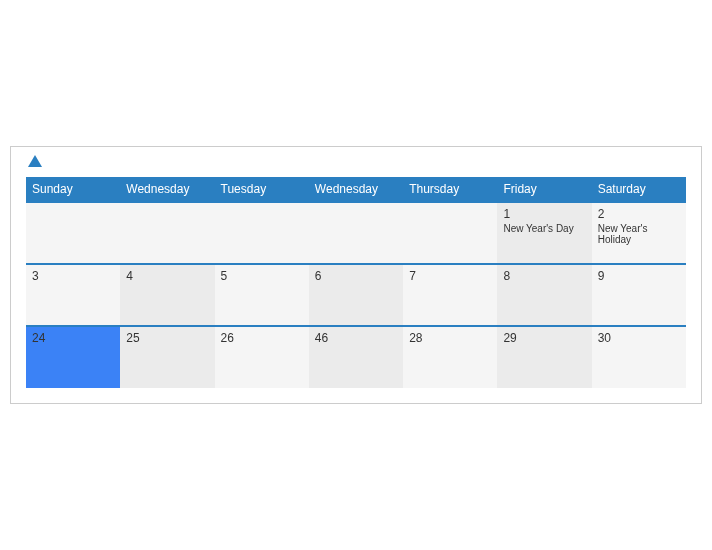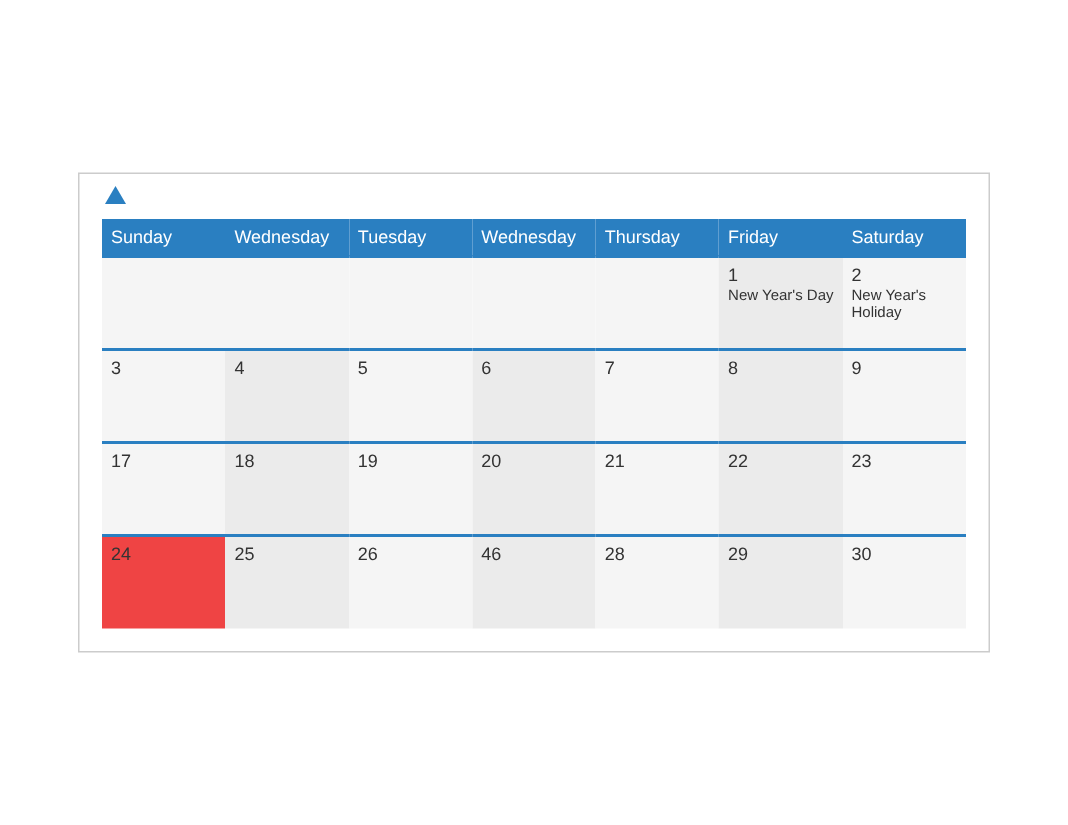--- a/index.html
+++ b/index.html
@@ -6,21 +6,21 @@
     body {
       font-family: Arial, sans-serif;
       background: #fff;
       width: 712px;
       height: 550px;
       display: flex;
       align-items: center;
       justify-content: center;
     }
     .calendar-container {
-      width: 608px;
+      width: 692px;
       background: #fff;
       border: 1px solid #ccc;
       padding: 10px 15px 15px 15px;
     }
     .header {
       display: flex;
       align-items: center;
       justify-content: space-between;
       margin-bottom: 10px;
     }
@@ -178,44 +178,21 @@
             <span class="day-num">7</span>
           </td>
           <td style="background: rgb(235, 235, 235);">
             <span class="day-num">8</span>
           </td>
           <td style="background: rgb(245, 245, 245);">
             <span class="day-num">9</span>
           </td>
         </tr>
         <tr>
-          <td style="background: rgb(245, 245, 245);">
-            <span class="day-num">17</span>
-          </td>
-          <td style="background: rgb(235, 235, 235);">
-            <span class="day-num">18</span>
-          </td>
-          <td style="background: rgb(245, 245, 245);">
-            <span class="day-num">19</span>
-          </td>
-          <td style="background: rgb(235, 235, 235);">
-            <span class="day-num">20</span>
-          </td>
-          <td style="background: rgb(245, 245, 245);">
-            <span class="day-num">21</span>
-          </td>
-          <td style="background: rgb(235, 235, 235);">
-            <span class="day-num">22</span>
-          </td>
-          <td style="background: rgb(245, 245, 245);">
-            <span class="day-num">23</span>
-          </td>
-        </tr>
-        <tr>
-          <td style="background: #ef4444;">
+          <td style="background: #3b82f6;">
             <span class="day-num">24</span>
           </td>
           <td style="background: rgb(235, 235, 235);">
             <span class="day-num">25</span>
           </td>
           <td style="background: rgb(245, 245, 245);">
             <span class="day-num">26</span>
           </td>
           <td style="background: rgb(235, 235, 235);">
             <span class="day-num">46</span>

